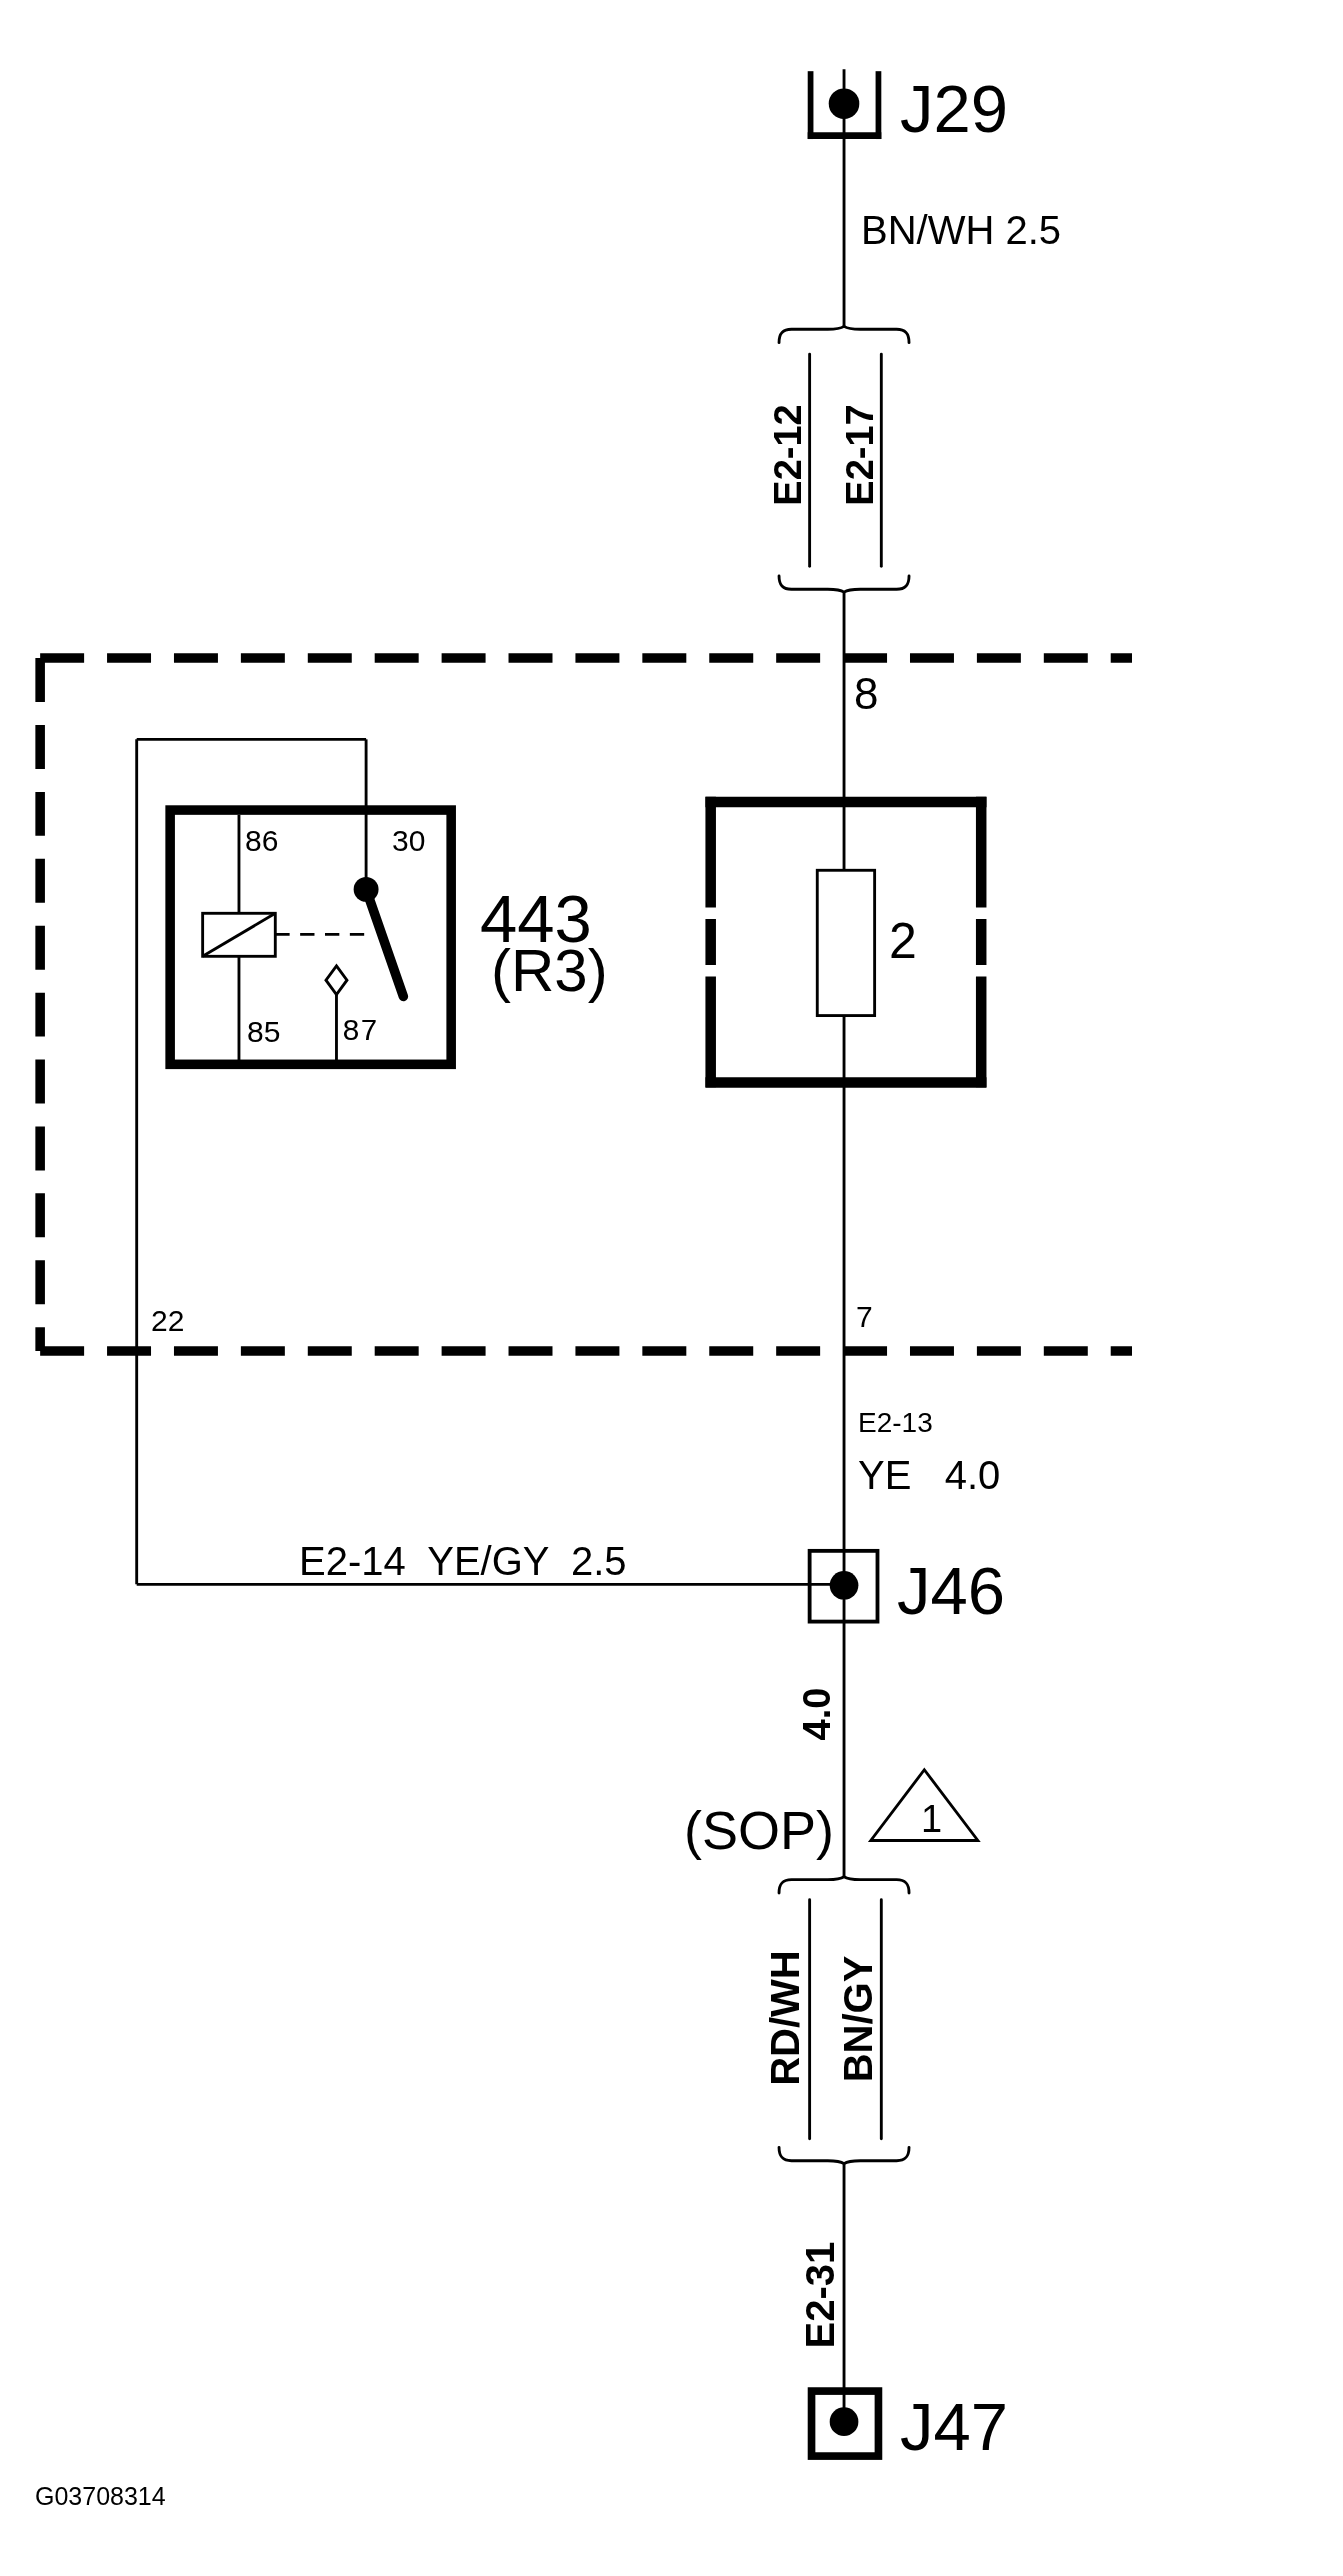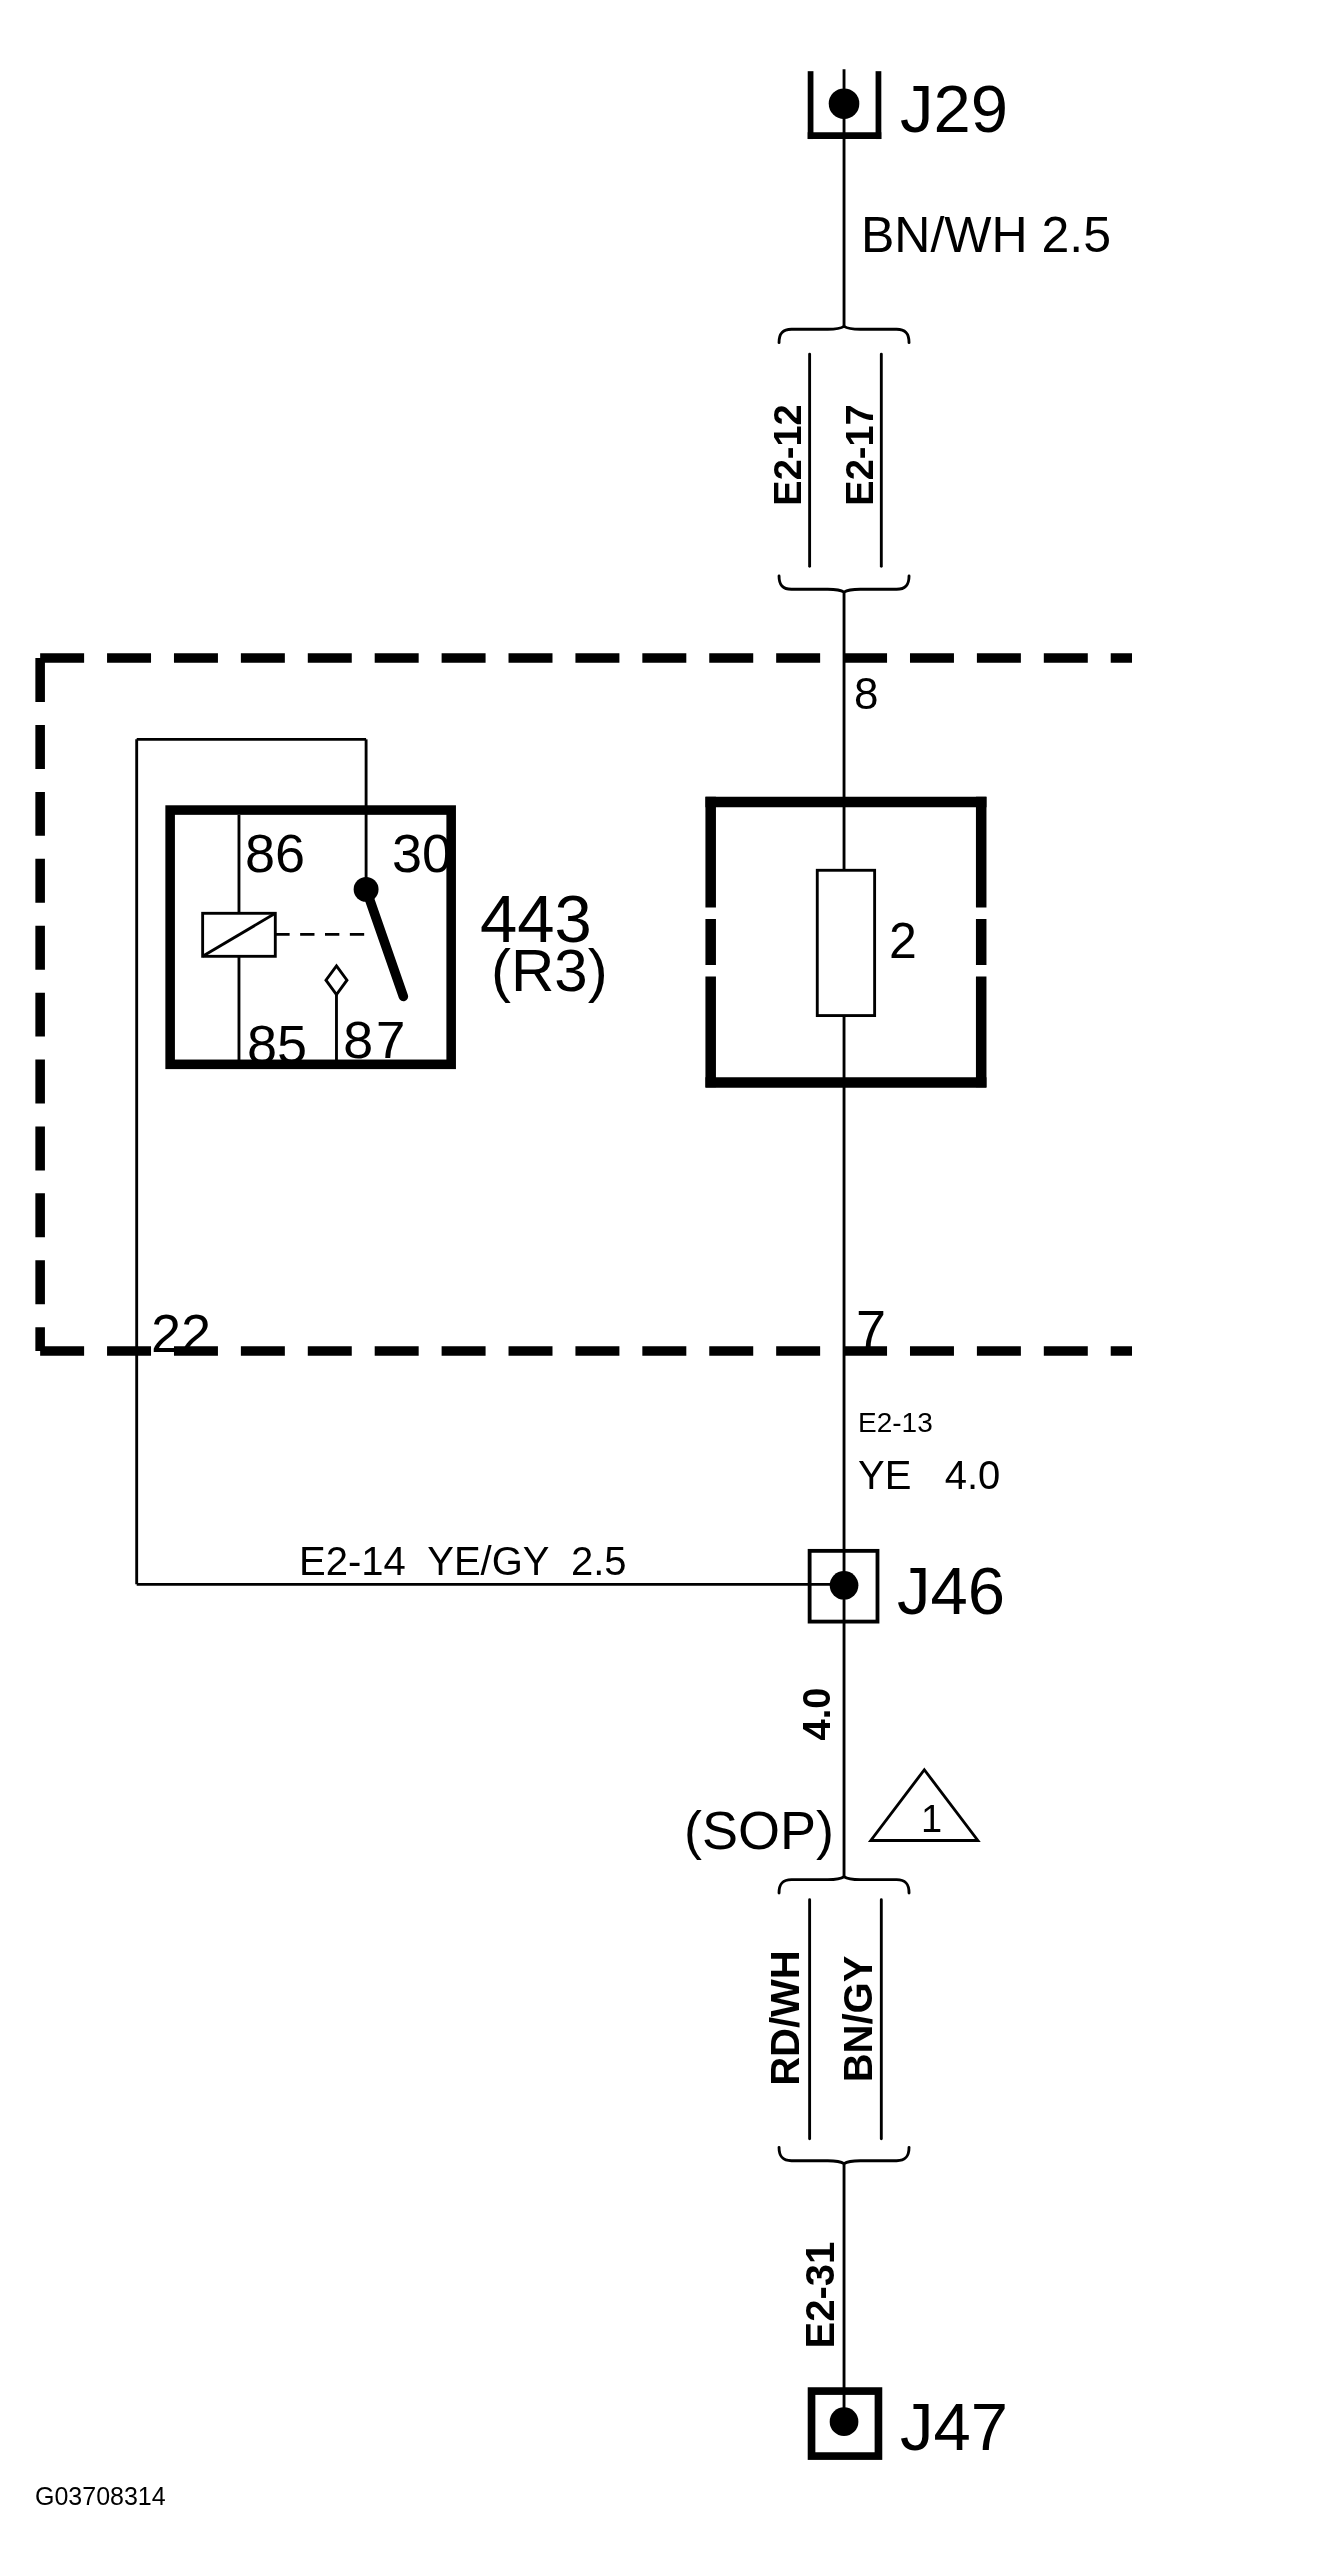--- a/index.html
+++ b/index.html
@@ -3,21 +3,21 @@
 <meta charset="utf-8">
 <style>
   html,body{margin:0;padding:0;background:#ffffff;}
   .canvas{position:relative;width:1132px;height:2576px;background:#ffffff;overflow:hidden;
           font-family:"Liberation Sans", sans-serif;color:#000;}
   .canvas svg{position:absolute;left:0;top:0;}
   .lbl{position:absolute;line-height:1;white-space:pre;color:#000;}
   .vlbl{position:absolute;line-height:1;white-space:pre;color:#000;
         transform:translate(-50%,-50%) rotate(-90deg);font-weight:bold;}
   .big{font-size:67px;}
-  .mid{font-size:54px;}
+  .mid{font-size:30px;}
 </style>
 </head>
 <body>
 
 <div class="canvas">
 
   <svg width="1343" height="2576" viewBox="0 0 1405 2694">
 
     <g stroke="#000" stroke-width="3" fill="none">
       <line x1="883" y1="72" x2="883" y2="341"></line>
@@ -89,21 +89,21 @@
     </g>
 
     <g stroke="#000" fill="none">
       <rect x="849" y="2501" width="70" height="68" stroke-width="8"></rect>
       <circle cx="883" cy="2533" r="15" fill="#000" stroke="none"></circle>
     </g>
   </svg>
 
   <div class="lbl big" style="left:900px;top:75px;">J29</div>
 
-  <div class="lbl" style="left:861px;top:210px;font-size:50px;">BN/WH 2.5</div>
+  <div class="lbl" style="left:861px;top:210px;font-size:40px;">BN/WH 2.5</div>
 
   <div class="vlbl" style="left:788px;top:455px;font-size:38px;">E2-12</div>
   <div class="vlbl" style="left:860px;top:455px;font-size:38px;">E2-17</div>
 
   <div class="lbl" style="left:854px;top:672px;font-size:44px;">8</div>
 
   <div class="lbl mid" style="left:245px;top:826px;">86</div>
   <div class="lbl mid" style="left:392px;top:826px;">30</div>
   <div class="lbl mid" style="left:247px;top:1017px;">85</div>
   <div class="lbl mid" style="left:342px;top:1017px;font-family:Liberation Mono, monospace;">87</div>

